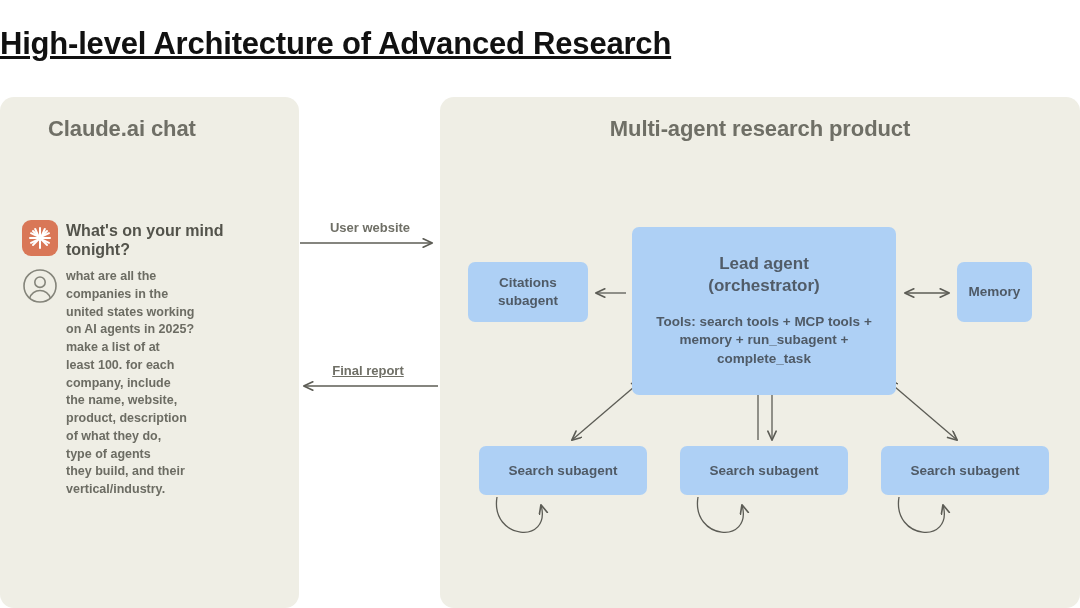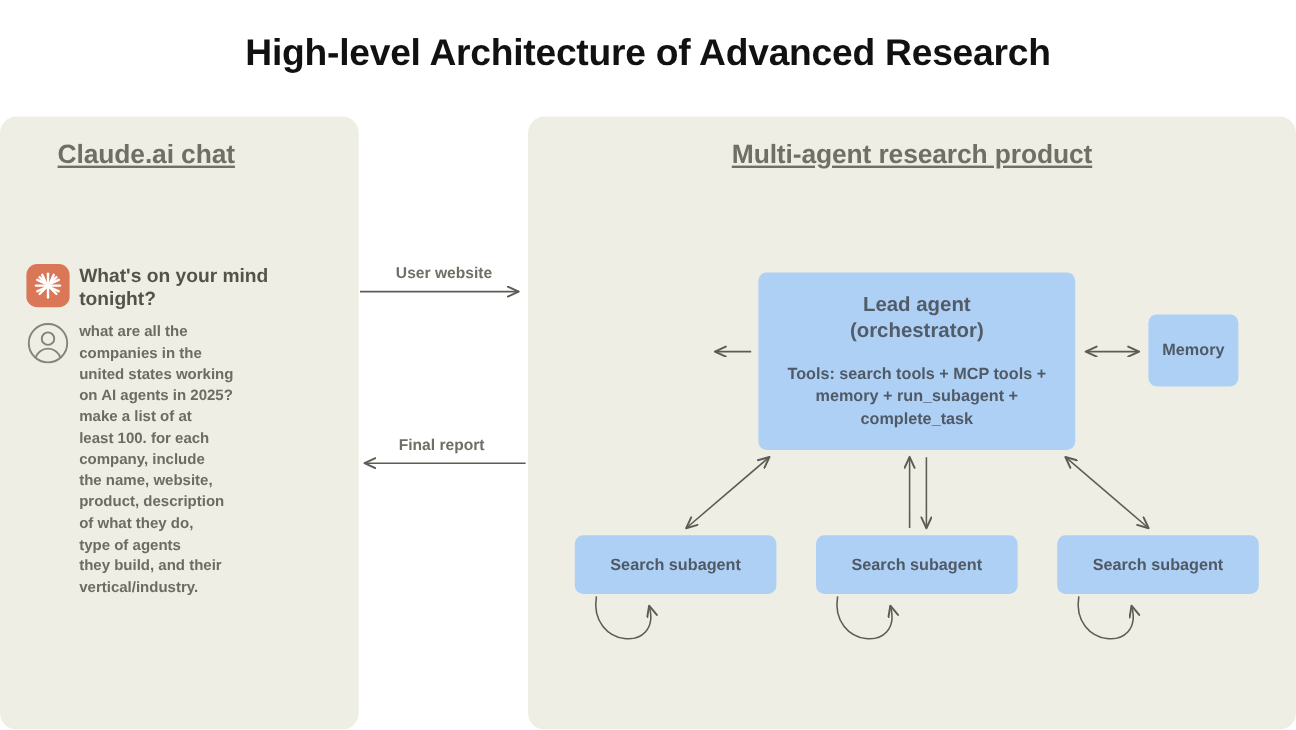--- a/index.html
+++ b/index.html
@@ -7,42 +7,42 @@
     width: 1080px; height: 608px;
     background: #ffffff;
     font-family: "Liberation Sans", sans-serif;
     overflow: hidden;
   }
   #canvas { position: relative; width: 1080px; height: 608px; background: #fff; }
 
   
   .title {
     position: absolute; top: 26px; left: 0; width: 1080px;
-    text-align: center;
+    text-align: left;
     font-size: 31px; font-weight: bold;
     letter-spacing: -0.2px;
     color: #111111;
+    text-decoration: underline;
   }
 
   
   .panel {
     position: absolute;
     background: #efeee5;
     border-radius: 14px;
   }
   #panel-chat  { left: 0px;   top: 97px; width: 299px; height: 511px; }
   #panel-system{ left: 440px; top: 97px; width: 640px; height: 511px; }
 
   .panel-title {
     position: absolute; top: 19px; left: 0; width: 100%;
     text-align: center;
     font-size: 22px; font-weight: bold;
     color: #6f6f66;
     letter-spacing: -0.1px;
-    text-decoration: underline;
   }
   #panel-chat .panel-title { text-align: left; padding-left: 48px; }
 
   
   .chat-row { position: absolute; display: flex; gap: 8px; }
   #chat-assistant { left: 22px; top: 220px; width: 250px; align-items: flex-start; }
   #chat-user      { left: 22px; top: 268px; width: 250px; align-items: flex-start; }
 
   .logo-badge {
     flex: 0 0 auto;
@@ -75,34 +75,34 @@
 
   
   .flow-label {
     position: absolute;
     font-size: 13px; font-weight: bold;
     color: #6f6f66;
     text-align: center;
     width: 160px;
   }
   #label-user-request { left: 290px; top: 220px; }
-  #label-final-report { left: 288px; top: 363px; }
+  #label-final-report { left: 288px; top: 363px; text-decoration: underline; }
 
   
   .node {
     position: absolute;
     background: #aed0f5;
     border-radius: 7px;
     display: flex; flex-direction: column;
     align-items: center; justify-content: center;
     color: #4a5561;
     text-align: center;
   }
   #node-lead {
-    left: 632px; top: 227px; width: 264px; height: 148px;
+    left: 632px; top: 227px; width: 264px; height: 168px;
     padding: 14px 12px;
   }
   .lead-title {
     font-size: 17px; font-weight: bold; line-height: 1.28;
     color: #515c68;
   }
   .lead-tools {
     margin-top: 16px;
     font-size: 13.5px; font-weight: bold; line-height: 1.38;
     color: #4f5a66;
@@ -224,20 +224,24 @@
       <path d="M899,497 C892,540 954,545 943,505" marker-end="url(#ah)"></path>
     </g>
   </svg>
 
   <div class="node" id="node-lead">
     <div class="lead-title" style="white-space: pre-line;">Lead agent
 (orchestrator)</div>
     <div class="lead-tools">Tools: search tools + MCP tools + memory + run_subagent + complete_task</div>
   </div>
 
+  <div class="node" id="node-citations">
+    <div class="node-label" style="white-space: pre-line;">Citations
+subagent</div>
+  </div>
 
   <div class="node" id="node-memory">
     <div class="node-label">Memory</div>
   </div>
 
   <div class="node" id="node-search-1">
     <div class="node-label">Search subagent</div>
   </div>
   <div class="node" id="node-search-2">
     <div class="node-label">Search subagent</div>

